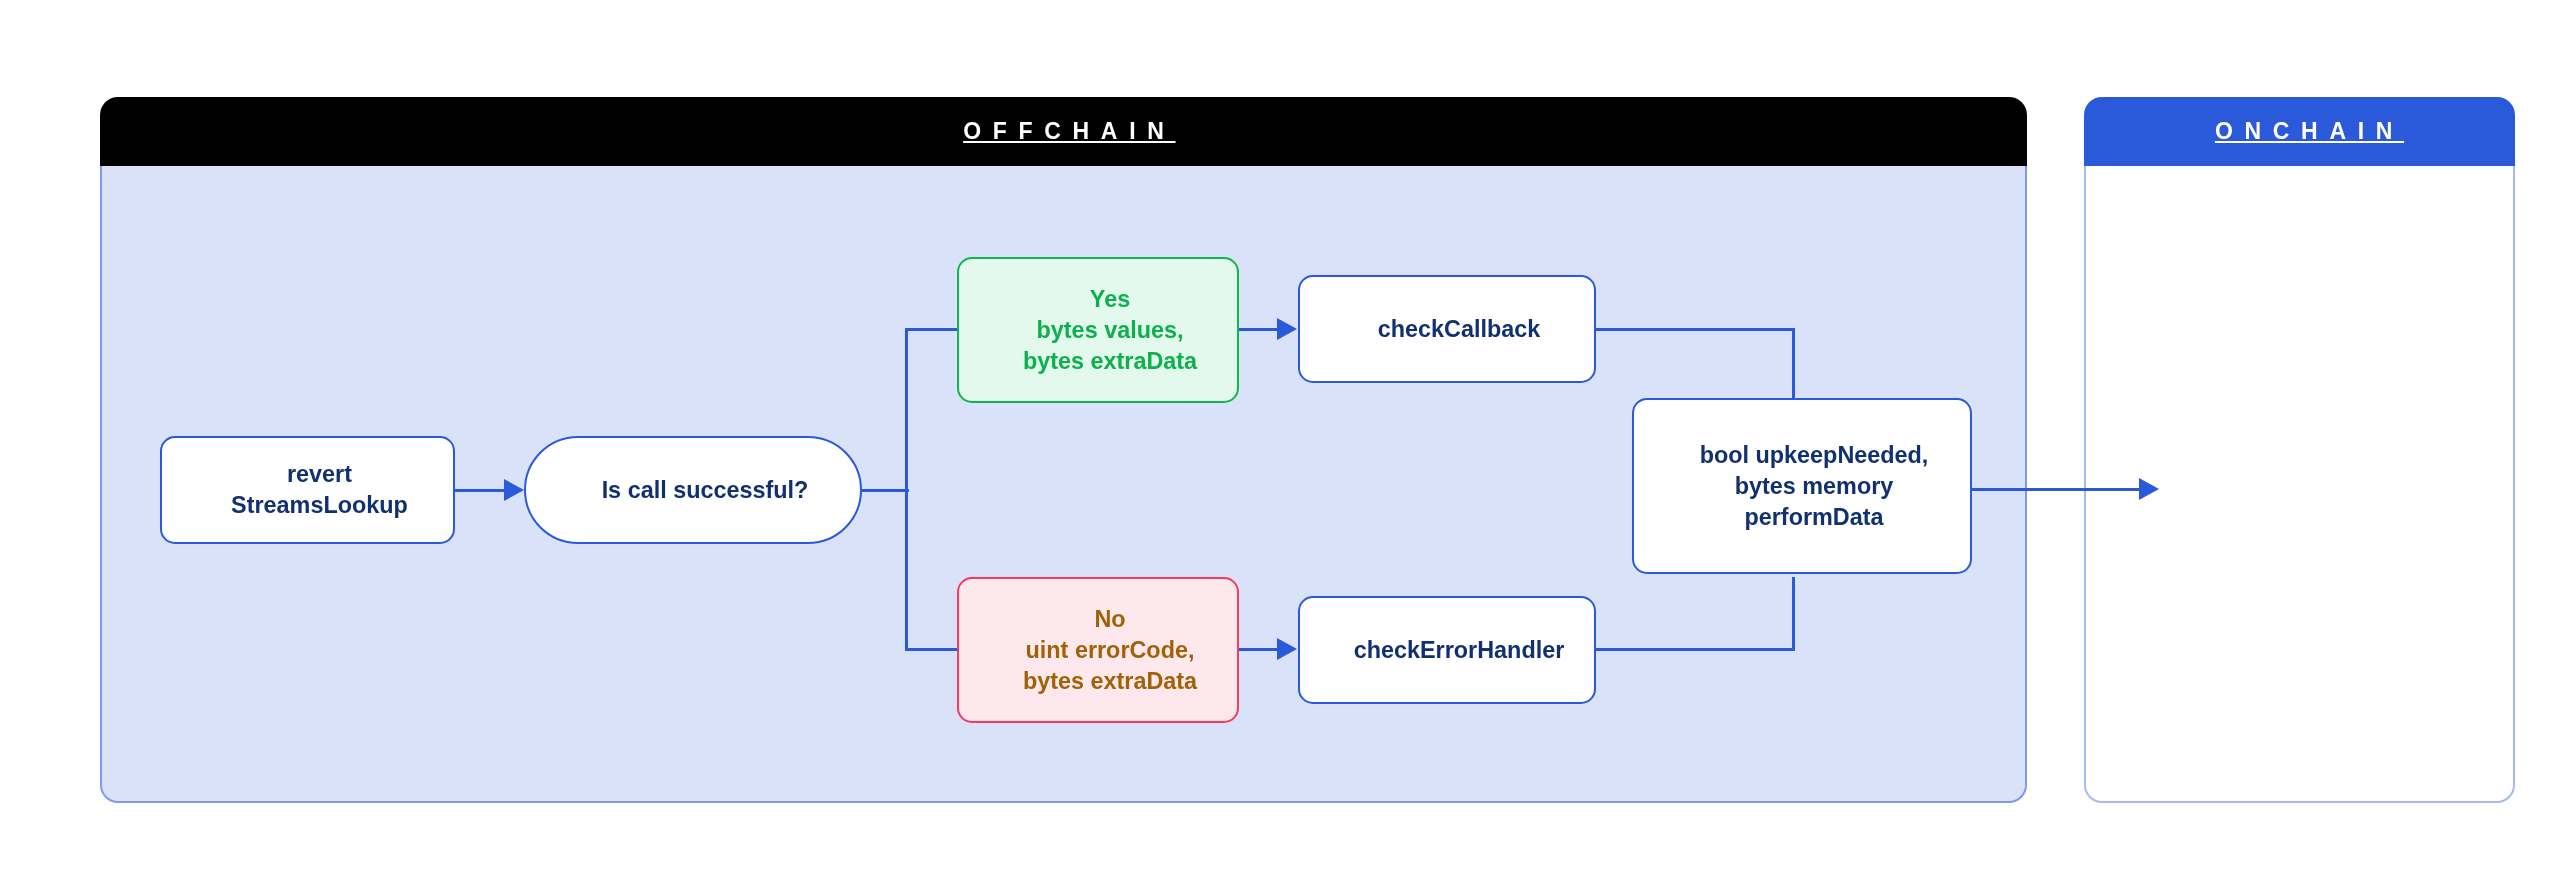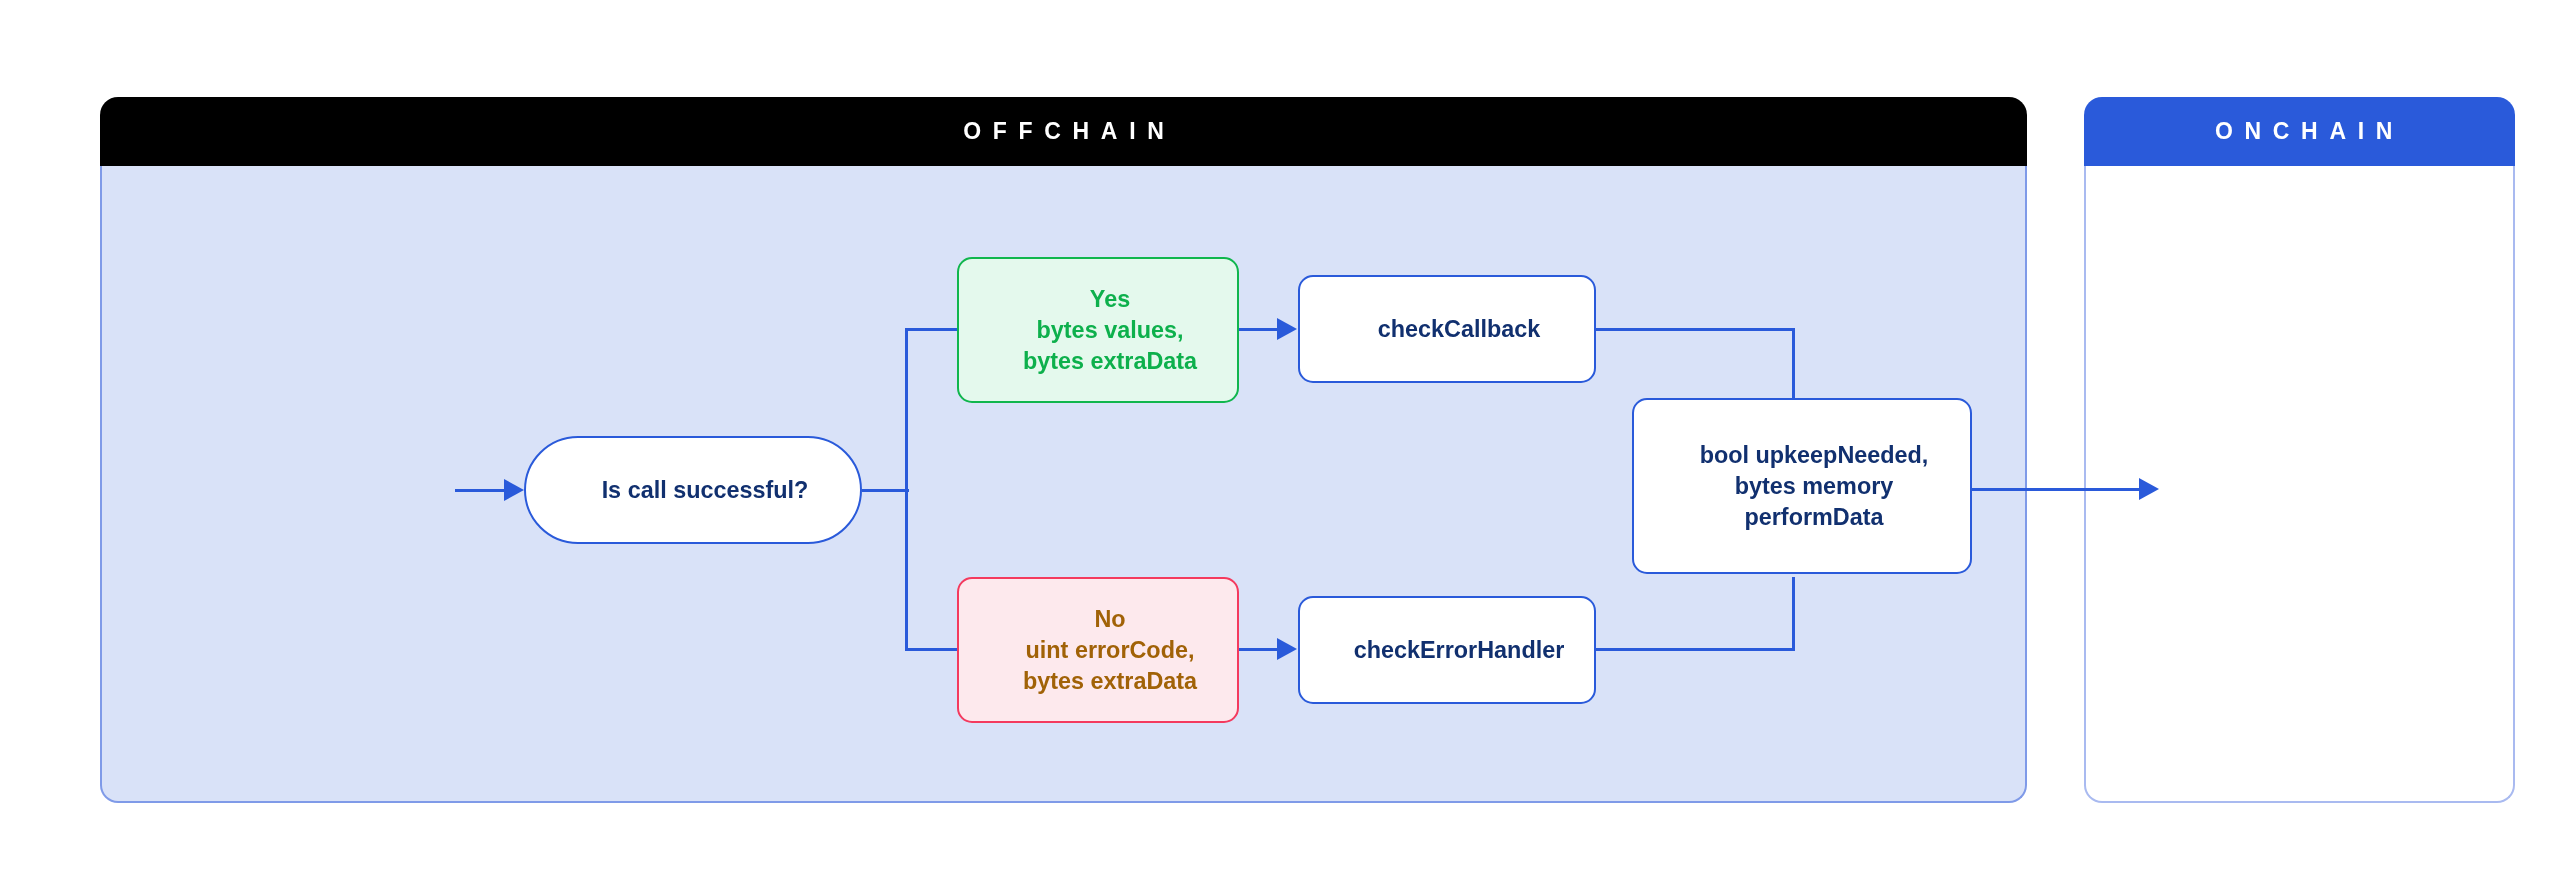--- a/index.html
+++ b/index.html
@@ -19,21 +19,21 @@
 
   .region-header {
     height: 69px;
     flex: 0 0 69px;
     border-radius: 18px 18px 0 0;
     color: #ffffff;
     font-weight: bold;
     font-size: 23px;
     letter-spacing: 11.7px;
     padding-left: 11.7px; 
-    display: flex; align-items: center; justify-content: center;
+    display: flex; align-items: center; justify-content: center; text-decoration: underline;
   }
   #region-offchain .region-header { background: #000000; }
   #region-onchain  .region-header { background: #2A5ADA; padding-left: 20px; }
 
   .region-body {
     flex: 1;
     border-radius: 0 0 18px 18px;
     border: 2.1px solid;
     border-top: none;
     box-sizing: border-box;
@@ -143,20 +143,24 @@
 
   <div class="h-line" id="edge-h-hline"></div>
   <div class="v-line" id="edge-h-vline"></div>
 
   <div class="h-line" id="edge-i-hline"></div>
   <div class="v-line" id="edge-i-vline"></div>
 
   <div class="h-line" id="edge-j-line"></div>
   <div class="arrow-right" id="edge-j-arrow"></div>
 
+  <div class="node" id="node-revert">
+    <div>revert</div>
+    <div>StreamsLookup</div>
+  </div>
 
   <div class="node" id="node-decision">
     <div>Is call successful?</div>
   </div>
 
   <div class="node" id="node-yes">
     <div>Yes</div>
     <div>bytes values,</div>
     <div>bytes extraData</div>
   </div>

